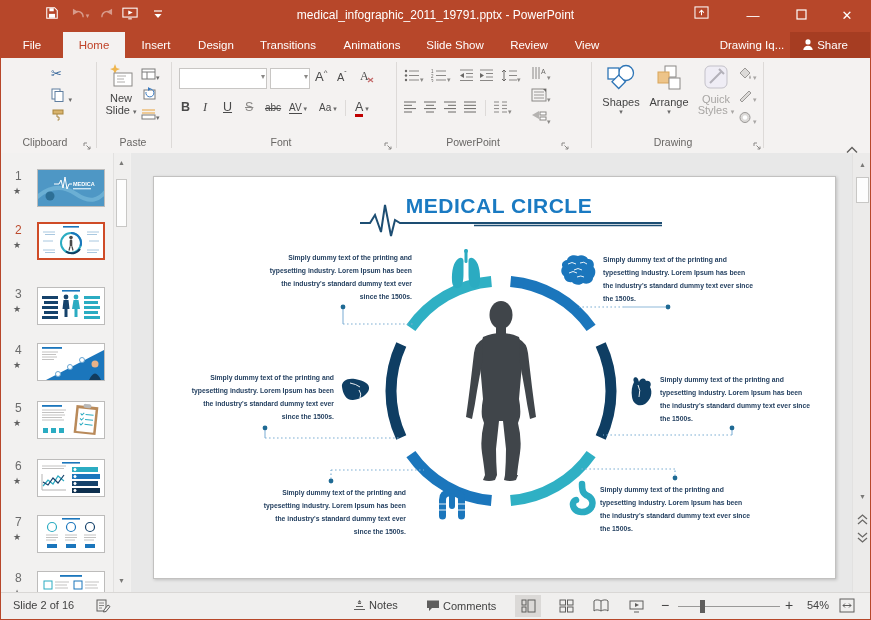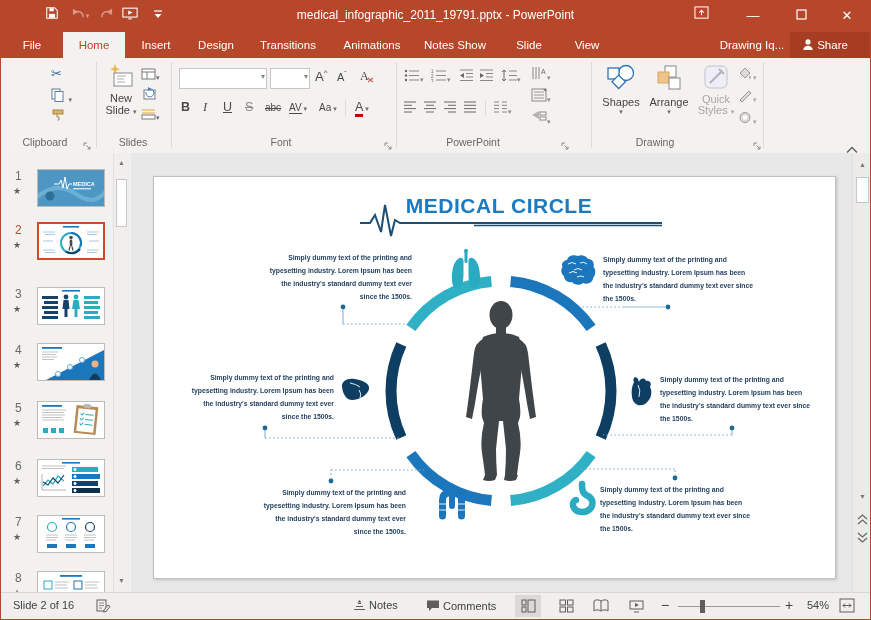--- a/index.html
+++ b/index.html
@@ -106,22 +106,22 @@
     <div class="winbtn" style="right:6px;">✕</div>
   </div>
 
   <div class="tabrow">
     <div class="tab" style="left:12px;width:38px;"><span>File</span></div>
     <div class="tab active" style="left:62px;width:62px;"><span>Home</span></div>
     <div class="tab" style="left:132px;width:46px;"><span>Insert</span></div>
     <div class="tab" style="left:190px;width:50px;"><span>Design</span></div>
     <div class="tab" style="left:250px;width:74px;"><span>Transitions</span></div>
     <div class="tab" style="left:334px;width:74px;"><span>Animations</span></div>
-    <div class="tab" style="left:418px;width:72px;"><span>Notes Show</span></div>
-    <div class="tab" style="left:502px;width:52px;"><span>Slide</span></div>
+    <div class="tab" style="left:418px;width:72px;"><span>Slide Show</span></div>
+    <div class="tab" style="left:502px;width:52px;"><span>Review</span></div>
     <div class="tab" style="left:566px;width:40px;"><span>View</span></div>
     <div class="tab" style="left:716px;width:70px;"><span>Drawing Iq...</span></div>
     <div class="share-area">
       <svg width="12" height="13" viewBox="0 0 14 15" style="vertical-align:-2px;margin-left:12px;">
           <circle cx="7" cy="4.5" r="3" fill="#fff"></circle>
           <path d="M1.5,14 a5.5,5 0 0 1 11,0 z" fill="#fff"></path>
         </svg>
       <span>Share</span>
     </div>
   </div>
@@ -170,21 +170,21 @@
           <path d="M5,5 a4,4 0 1 0 3,-3" fill="none" stroke="#3a7abf"></path>
           <polygon points="7,0 10,2 7,4" fill="#3a7abf"></polygon>
         </svg>
     </div>
     <div class="abs" style="left:140px;top:48px;">
       <svg width="15" height="12" viewBox="0 0 15 12">
           <path d="M1,2 h13 M1,5 h13" stroke="#e8a33d"></path>
           <rect x="1" y="7" width="13" height="4" fill="#fff" stroke="#7a7a7a"></rect>
         </svg><span style="font-size:7px;color:#6a6a6a;">▾</span>
     </div>
-    <div class="grp-label" style="left:100px;width:64px;"><span>Slides</span></div>
+    <div class="grp-label" style="left:100px;width:64px;"><span>Paste</span></div>
     <div class="grp-sep" style="left:170px;"></div>
 
     <div class="combo" style="left:178px;top:10px;width:86px;">
         <span class="arr">▾</span>
       </div>
     <div class="combo" style="left:269px;top:10px;width:38px;">
         <span class="arr">▾</span>
       </div>
     <div class="fbtn" style="left:314px;top:10px;font-size:13px;">A<span style="font-size:8px;vertical-align:6px;">^</span></div>
     <div class="fbtn" style="left:336px;top:12px;font-size:11px;">A<span style="font-size:7px;vertical-align:5px;">ˇ</span></div>
@@ -334,21 +334,21 @@
       <svg width="15" height="13" viewBox="0 0 15 13">
           <path d="M2,11 L11,2 l2,2 L4,13 z" fill="#dcdad8" stroke="#9a9896"></path>
         </svg><span style="font-size:7px;color:#a8a6a4;">▾</span>
     </div>
     <div class="abs" style="left:737px;top:52px;">
       <svg width="15" height="13" viewBox="0 0 15 13">
           <circle cx="7" cy="6.5" r="5" fill="#dcdad8" stroke="#9a9896"></circle>
           <circle cx="7" cy="6.5" r="2.2" fill="#fff"></circle>
         </svg><span style="font-size:7px;color:#a8a6a4;">▾</span>
     </div>
-    <div class="grp-label" style="left:612px;width:84px;"><span>Drawing</span></div>
+    <div class="grp-label" style="left:630px;width:84px;"><span>Drawing</span></div>
     <div class="launcher" style="left:752px;">
       <svg width="9" height="9" viewBox="0 0 9 9">
           <path d="M1,1 h3 M1,1 v3 M3.5,3.5 l3.5,3.5 M7,4.5 v2.5 h-2.5" stroke="#8a8886" fill="none"></path>
         </svg>
     </div>
     <div class="grp-sep" style="left:762px;"></div>
 
     <div class="chevcollapse" style="left:845px;top:82px;">
       <svg width="12" height="8" viewBox="0 0 12 8">
           <path d="M1,6.5 L6,1.5 L11,6.5" fill="none" stroke="#605e5c" stroke-width="1.4"></path>

